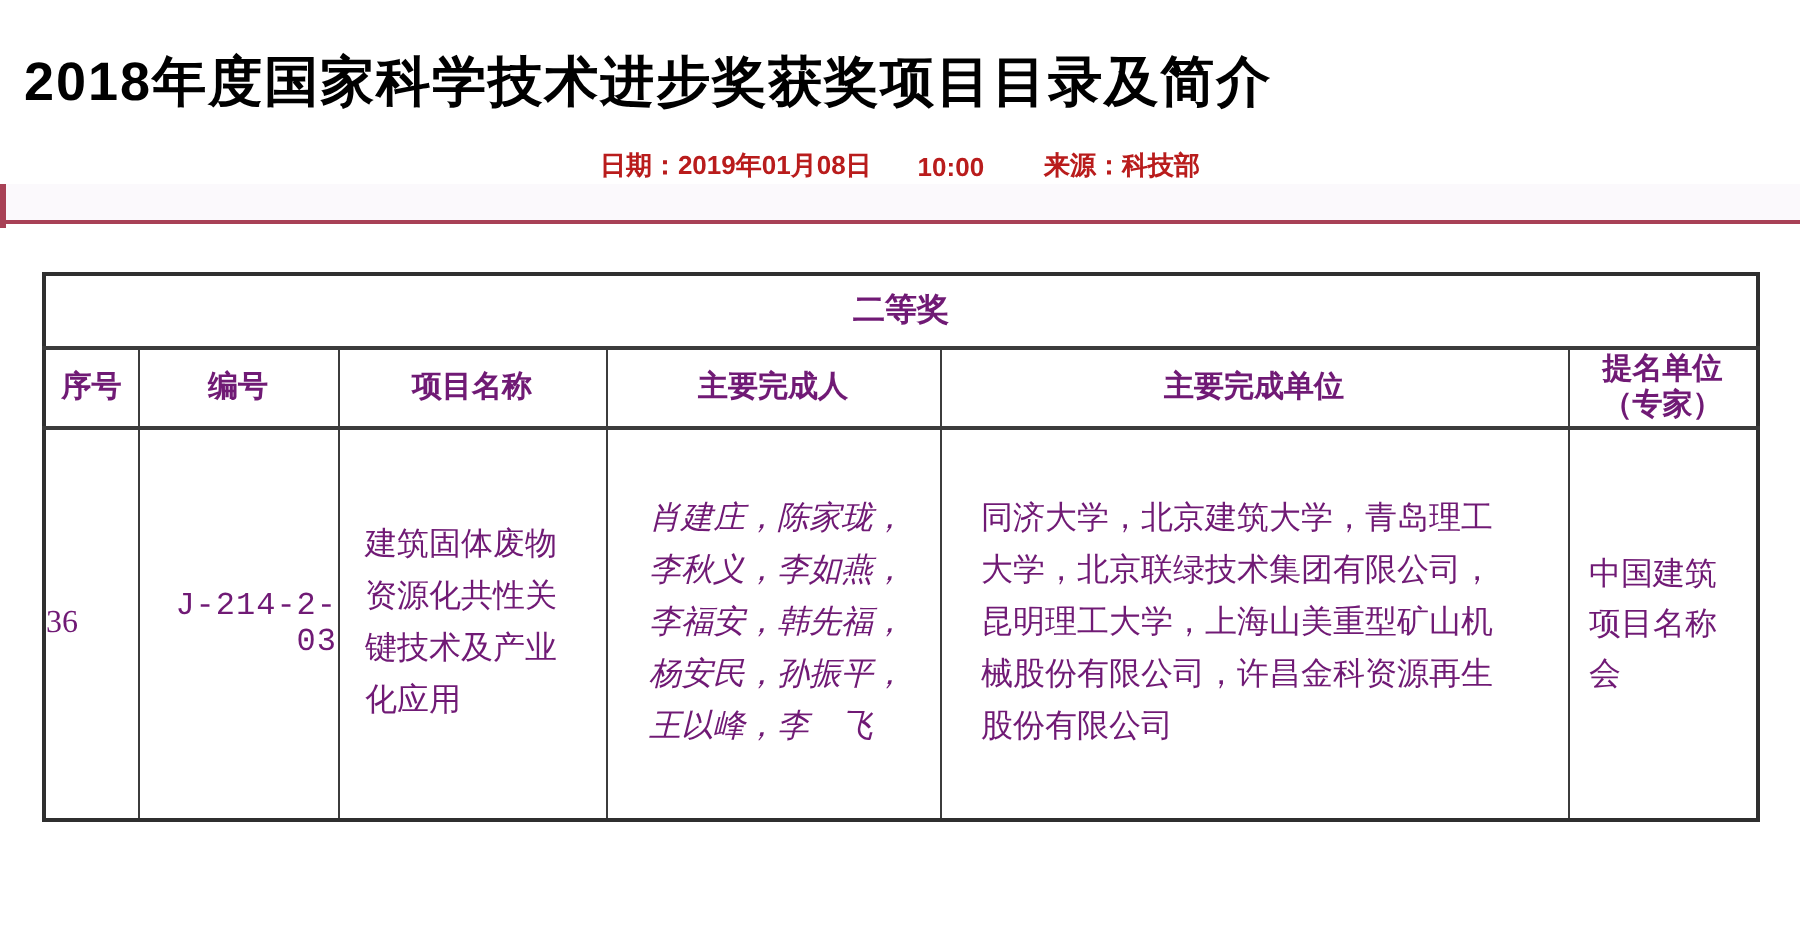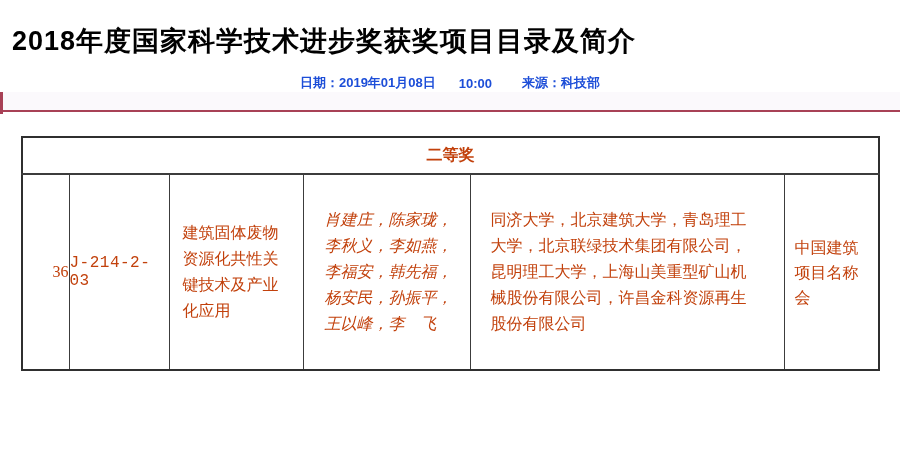--- a/index.html
+++ b/index.html
@@ -9,59 +9,59 @@
   .page-title {
     position: absolute; top: 26px; left: 12px; width: 900px;
     text-align: left; color: #000000; font-size: 27px; font-weight: bold;
     letter-spacing: 1px; line-height: 31px;
     font-family: "Liberation Sans", sans-serif;
   }
 
   .meta-line {
     position: absolute; top: 74px; left: 0; width: 900px;
     display: flex; justify-content: center; align-items: center;
-    font-size: 13px; font-weight: bold; color: #1d4ed8;
+    font-size: 13px; font-weight: bold; color: #b91c1c;
   }
   .meta-line .meta-time { margin-left: 23px; }
   .meta-line .meta-source { margin-left: 30px; font-family: Liberation Serif, serif; }
 
   .divider-band {
     position: absolute; top: 92px; left: 0; width: 900px; height: 20px;
     background: #fbf9fc; border-bottom: 2px solid #a84156;
   }
   .divider-left-mark {
     position: absolute; top: 92px; left: 0; width: 3px; height: 22px;
     background: #a84156;
   }
 
   .table-wrap { position: absolute; top: 136px; left: 21px; }
 
   table.awards {
     border-collapse: collapse; table-layout: fixed; width: 857px;
     border: 2px solid #2f2f2f;
-    font-family: "Liberation Serif", serif; color: #c2410c;
+    font-family: "Liberation Serif", serif; color: #701a75;
   }
   table.awards th, table.awards td { border: 1px solid #3c3c3c; }
 
   tr.group-row td {
     height: 37px; text-align: center; font-weight: bold; font-size: 16px;
     border-bottom: 2px solid #3c3c3c; background: #ffffff;
   }
   tr.head-row th {
     height: 40px; text-align: center; vertical-align: middle;
     font-size: 15px; font-weight: bold; line-height: 18px;
     border-bottom: 2px solid #3c3c3c; background: #ffffff;
     white-space: pre-line;
   }
   tr.data-row td { height: 196px; vertical-align: middle; font-size: 16px; }
 
   .multiline { white-space: pre-line; line-height: 26px; }
 
-  td.cell-index  { text-align: right; font-size: 15px; }
-  td.cell-code   { text-align: left; font-size: 14px;
+  td.cell-index  { text-align: left; font-size: 15px; }
+  td.cell-code   { text-align: right; font-size: 14px;
                    font-family: "Liberation Mono", "DejaVu Sans Mono", monospace; letter-spacing: 0.5px; margin-top: 40px; }
   td.cell-name   { padding-left: 13px; padding-right: 6px; }
   td.cell-people { padding-left: 21px; padding-right: 4px; font-style: italic; }
   td.cell-orgs   { padding-left: 20px; padding-right: 8px; }
   td.cell-nominator { padding-left: 10px; padding-right: 4px; line-height: 25px; }
 </style>
 </head>
 <body>
 
 <div class="page-title">2018年度国家科学技术进步奖获奖项目目录及简介</div>
@@ -82,20 +82,29 @@
         <col style="width:100px">
         <col style="width:134px">
       <col style="width:167px">
         <col style="width:314px">
         <col style="width:95px">
     </colgroup>
     <tbody>
         <tr class="group-row">
       <td colspan="6">二等奖</td>
     </tr>
+    <tr class="head-row">
+      <th>序号</th>
+      <th>编号</th>
+      <th>项目名称</th>
+      <th>主要完成人</th>
+      <th>主要完成单位</th>
+      <th>提名单位
+（专家）</th>
+    </tr>
     <tr class="data-row">
       <td class="cell-index">36</td>
       <td class="cell-code">J-214-2-03</td>
       <td class="cell-name multiline">建筑固体废物
 资源化共性关
 键技术及产业
 化应用</td>
       <td class="cell-people multiline">肖建庄，陈家珑，
 李秋义，李如燕，
 李福安，韩先福，

